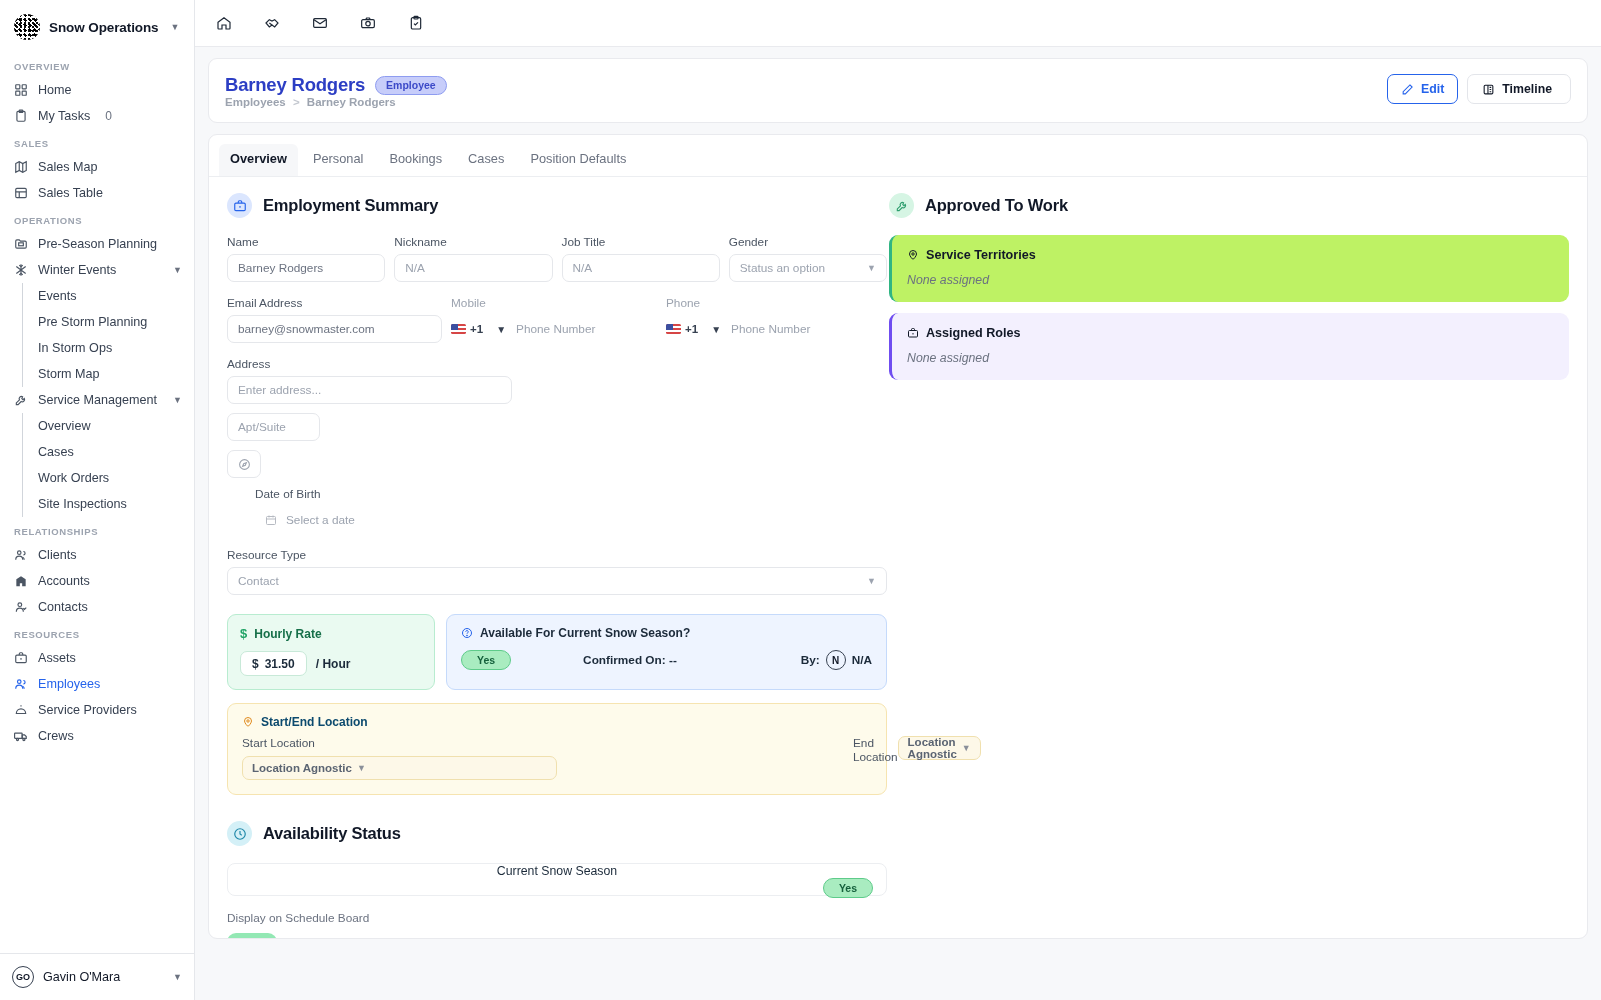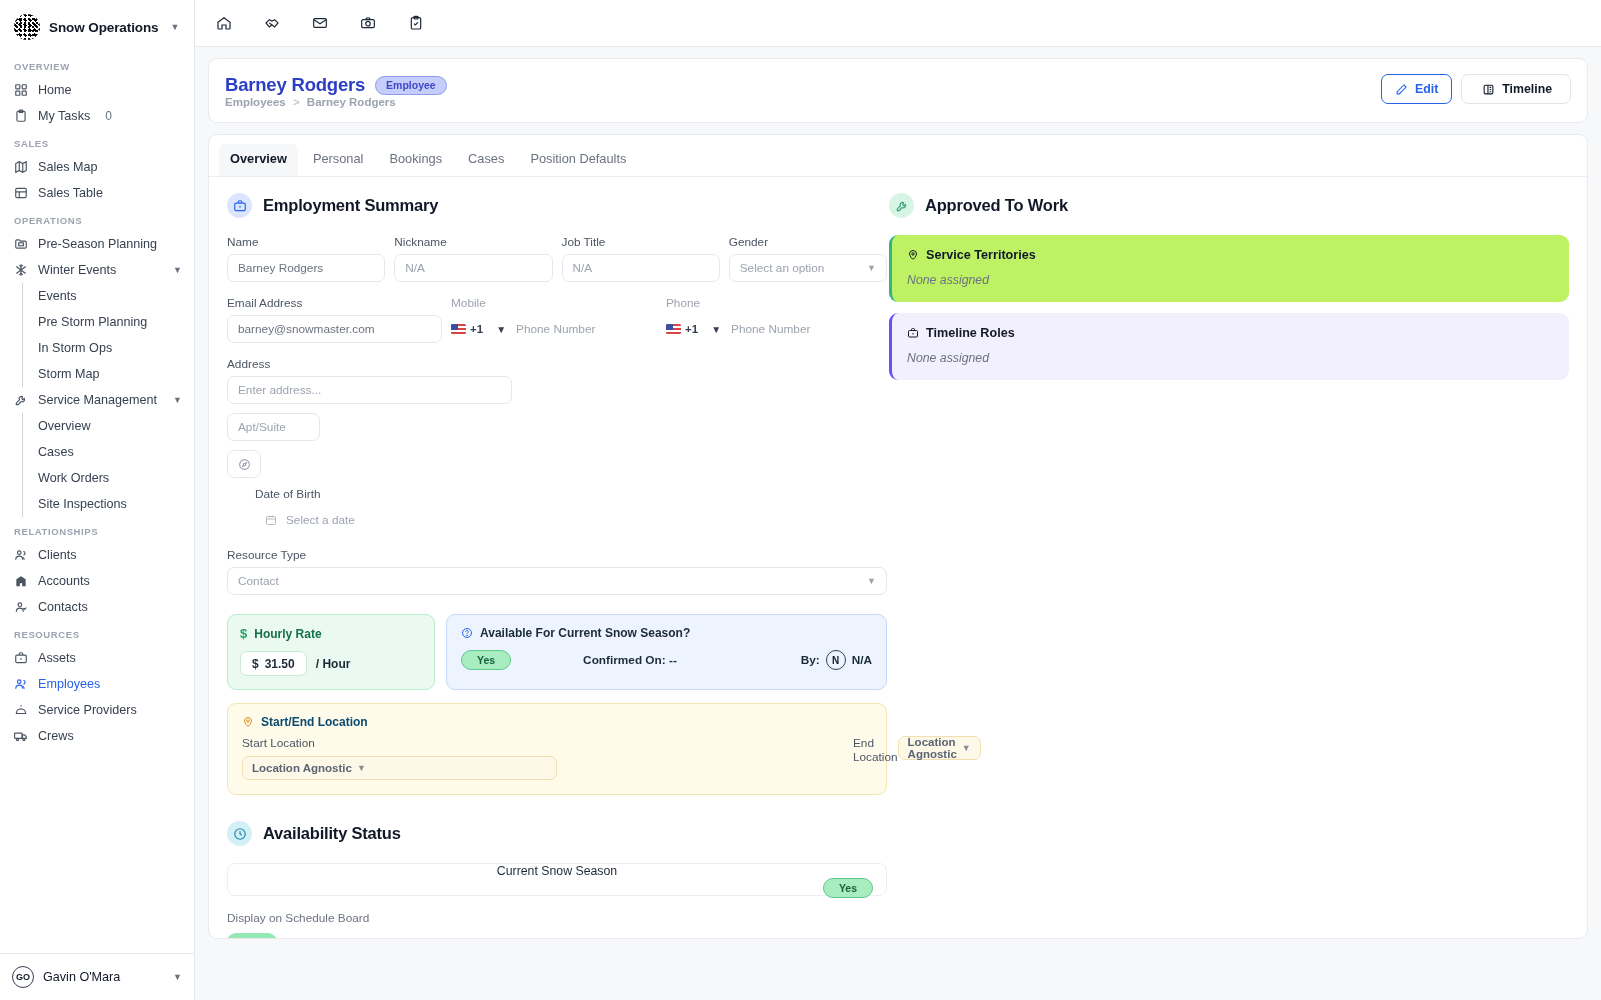--- a/index.html
+++ b/index.html
@@ -100,21 +100,21 @@
   .breadcrumb .crumb-sep { margin: 0 4px; color: #c3c7cf; }
   .breadcrumb .crumb-cur { color: #9ca3af; }
   .header-actions { margin-left: auto; display: flex; gap: 9px; align-items: center; }
   .btn {
     display: inline-flex; align-items: center; gap: 7px;
     border-radius: 7px; font-size: 12.3px; font-weight: bold;
     padding: 7px 13px; cursor: pointer; background: #fff;
   }
   .btn svg { width: 13px; height: 13px; display: block; }
   .btn-edit { border: 1.3px solid #2563eb; color: #2563eb; }
-  .btn-timeline { border: 1px solid #e3e5ea; color: #111827; padding-right: 18px; padding-left: 20px; }
+  .btn-timeline { border: 1px solid #e3e5ea; color: #111827; padding-right: 18px; padding-left: 14px; }
   .btn-timeline svg { color: #111827; }
 
   .body-card {
     margin-top: 11px; background: #fff; border: 1px solid #e9eaee;
     border-radius: 9px; height: 805px; padding: 0 0 0 0; overflow: hidden;
   }
   .tabs { display: flex; gap: 4px; padding: 9px 10px 0 10px; border-bottom: 1px solid #eceef1; }
   .tab {
     font-size: 12.8px; color: #6b7280; padding: 7px 11px 10px 11px; cursor: pointer; border-radius: 6px 6px 0 0;
   }
@@ -541,21 +541,21 @@
                 <div class="field-label">Nickname</div>
                 <div class="input">N/A</div>
               </div>
               <div>
                 <div class="field-label">Job Title</div>
                 <div class="input">N/A</div>
               </div>
               <div>
                 <div class="field-label">Gender</div>
                 <div class="select">
-                  <span>Select an option</span>
+                  <span>Status an option</span>
                   <span class="chev">▼</span>
                 </div>
               </div>
             </div>
 
             <div class="row2">
               <div class="email-wrap">
                 <div class="field-label">Email Address</div>
                 <div class="input filled">barney@snowmaster.com</div>
               </div>
@@ -729,21 +729,21 @@
             </div>
 
             <div class="work-card roles">
               <div class="work-head">
                 <span>
                   <svg viewBox="0 0 24 24" fill="none" stroke="currentColor" stroke-width="2">
                       <rect x="3" y="7" width="18" height="13" rx="2"></rect>
                       <path d="M9 7V5a2 2 0 012-2h2a2 2 0 012 2v2M12 12v3"></path>
                     </svg>
                 </span>
-                <span>Timeline Roles</span>
+                <span>Assigned Roles</span>
               </div>
               <div class="work-none">None assigned</div>
             </div>
           </div>
 
         </div>
       </div>
     </div>
   </div>
 </div>

